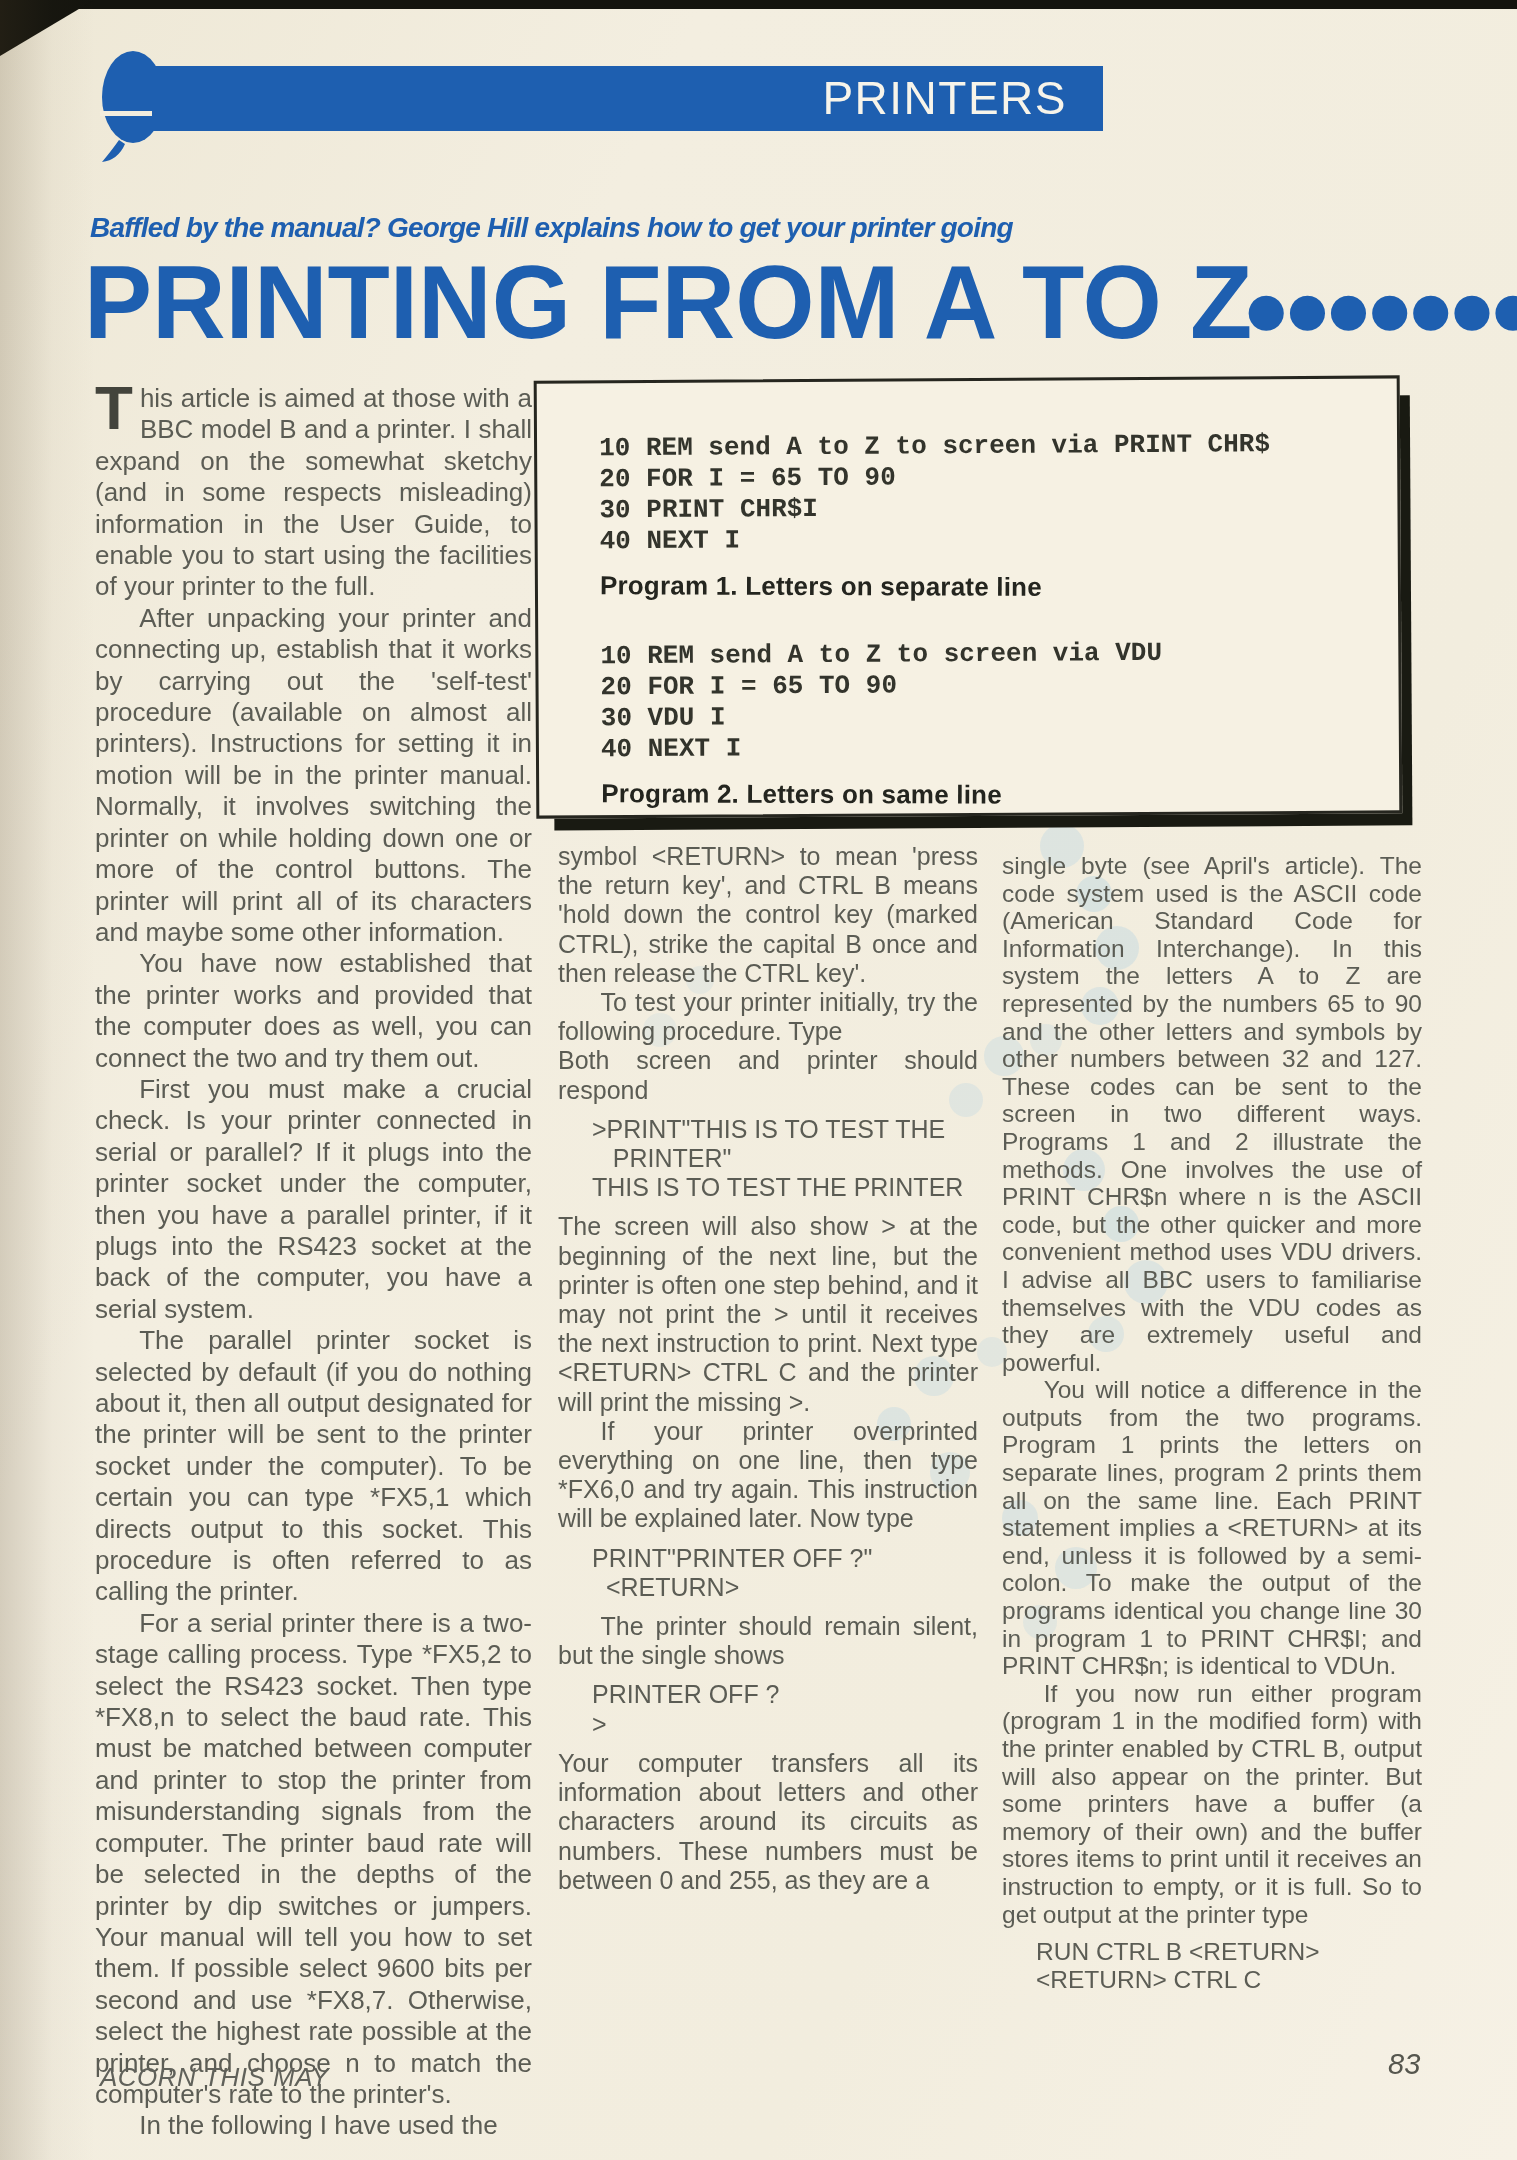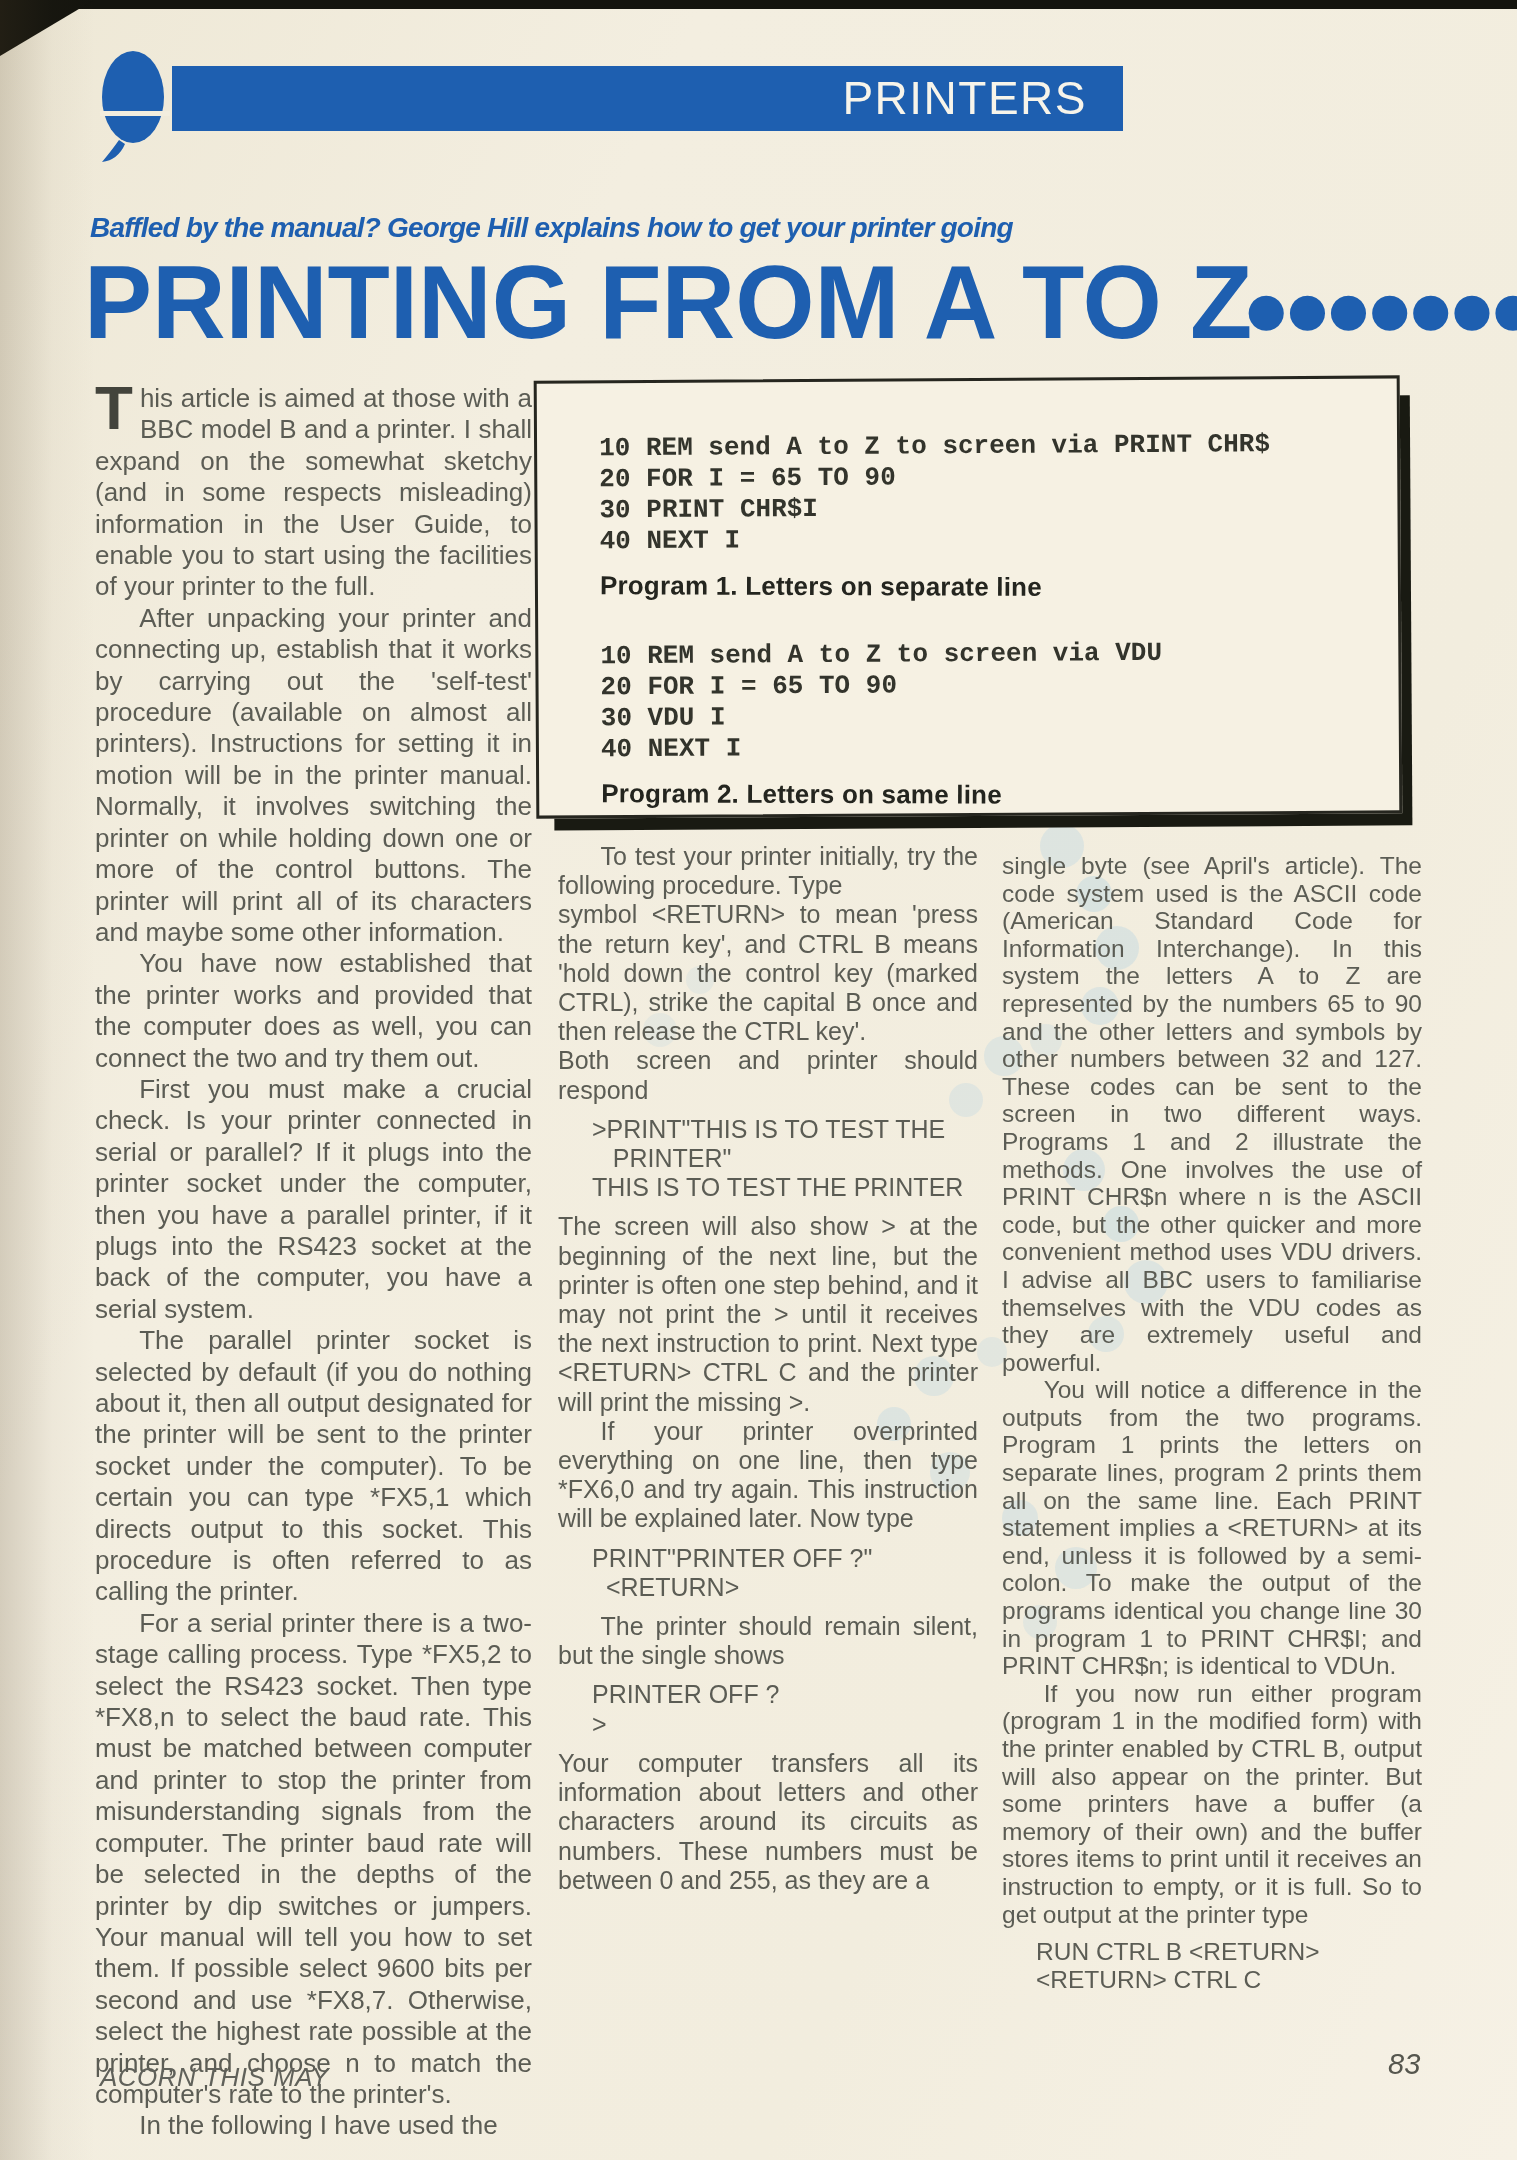--- a/index.html
+++ b/index.html
@@ -9,21 +9,21 @@
     overflow:hidden; font-family:"Liberation Sans", sans-serif;
   }
   
   .scan-top { position:absolute; left:0; top:0; width:100%; height:9px; background:#14140e; }
   .scan-corner { position:absolute; left:0; top:0; width:0; height:0;
     border-top:56px solid #14140e; border-right:94px solid transparent; }
   .spine { position:absolute; left:0; top:0; width:95px; height:100%; pointer-events:none;
     background:linear-gradient(90deg, rgba(90,72,45,0.20), rgba(90,72,45,0.04) 55%, rgba(90,72,45,0) 100%); }
   
   .logo { position:absolute; left:92px; top:50px; }
-  .banner { position:absolute; left:172px; top:66px; width:939px; height:65px; background:#1e5fb0;padding-left:12px; }
+  .banner { position:absolute; left:152px; top:66px; width:939px; height:65px; background:#1e5fb0;padding-left:12px; }
   .banner-label { position:absolute; right:36px; top:50%; transform:translateY(-52%);
     font-size:46px; color:#f7f4ea; letter-spacing:1.5px; font-weight:400; }
   .kicker { position:absolute; left:90px; top:212px; font-size:28px; font-style:italic;
     font-weight:700; letter-spacing:-0.8px; color:#1e5fb0; white-space:nowrap; }
   .title { position:absolute; left:84px; top:250px; font-size:104px; font-weight:700;
     color:#1e5fb0; line-height:1; white-space:nowrap; letter-spacing:0px;
     transform:scaleX(0.98); transform-origin:left; }
   .title-dots { position:absolute; left:1246px; top:282px; font-size:46px; color:#1e5fb0;
     letter-spacing:1px; white-space:nowrap; font-family:"DejaVu Sans", sans-serif; }
   
@@ -128,22 +128,22 @@
   <div class="col col1">
       <p class="para flush"><span class="dropcap">T</span>his article is aimed at those with a BBC model B and a printer. I shall expand on the somewhat sketchy (and in some respects misleading) information in the User Guide, to enable you to start using the facilities of your printer to the full.</p>
       <p class="para">After unpacking your printer and connecting up, establish that it works by carrying out the 'self-test' procedure (available on almost all printers). Instructions for setting it in motion will be in the printer manual. Normally, it involves switching the printer on while holding down one or more of the control buttons. The printer will print all of its characters and maybe some other information.</p>
       <p class="para">You have now established that the printer works and provided that the computer does as well, you can connect the two and try them out.</p>
       <p class="para">First you must make a crucial check. Is your printer connected in serial or parallel? If it plugs into the printer socket under the computer, then you have a parallel printer, if it plugs into the RS423 socket at the back of the computer, you have a serial system.</p>
       <p class="para">The parallel printer socket is selected by default (if you do nothing about it, then all output designated for the printer will be sent to the printer socket under the computer). To be certain you can type *FX5,1 which directs output to this socket. This procedure is often referred to as calling the printer.</p>
       <p class="para">For a serial printer there is a two-stage calling process. Type *FX5,2 to select the RS423 socket. Then type *FX8,n to select the baud rate. This must be matched between computer and printer to stop the printer from misunderstanding signals from the computer. The printer baud rate will be selected in the depths of the printer by dip switches or jumpers. Your manual will tell you how to set them. If possible select 9600 bits per second and use *FX8,7. Otherwise, select the highest rate possible at the printer, and choose n to match the computer's rate to the printer's.</p>
       <p class="para">In the following I have used the</p>
     </div>
   <div class="col col2">
+      <p class="para flush">symbol &lt;RETURN&gt; to mean 'press the return key', and CTRL B means 'hold down the control key (marked CTRL), strike the capital B once and then release the CTRL key'.</p>
       <p class="para">To test your printer initially, try the following procedure. Type</p>
-      <p class="para flush">symbol &lt;RETURN&gt; to mean 'press the return key', and CTRL B means 'hold down the control key (marked CTRL), strike the capital B once and then release the CTRL key'.</p>
       <p class="para flush">Both screen and printer should respond</p>
       <pre class="colcode">&gt;PRINT"THIS IS TO TEST THE
    PRINTER"
 THIS IS TO TEST THE PRINTER</pre>
       <p class="para flush">The screen will also show &gt; at the beginning of the next line, but the printer is often one step behind, and it may not print the &gt; until it receives the next instruction to print. Next type &lt;RETURN&gt; CTRL C and the printer will print the missing &gt;.</p>
       <p class="para">If your printer overprinted everything on one line, then type *FX6,0 and try again. This instruction will be explained later. Now type</p>
       <pre class="colcode">PRINT"PRINTER OFF ?"
   &lt;RETURN&gt;</pre>
       <p class="para">The printer should remain silent, but the single shows</p>
       <pre class="colcode">PRINTER OFF ?

